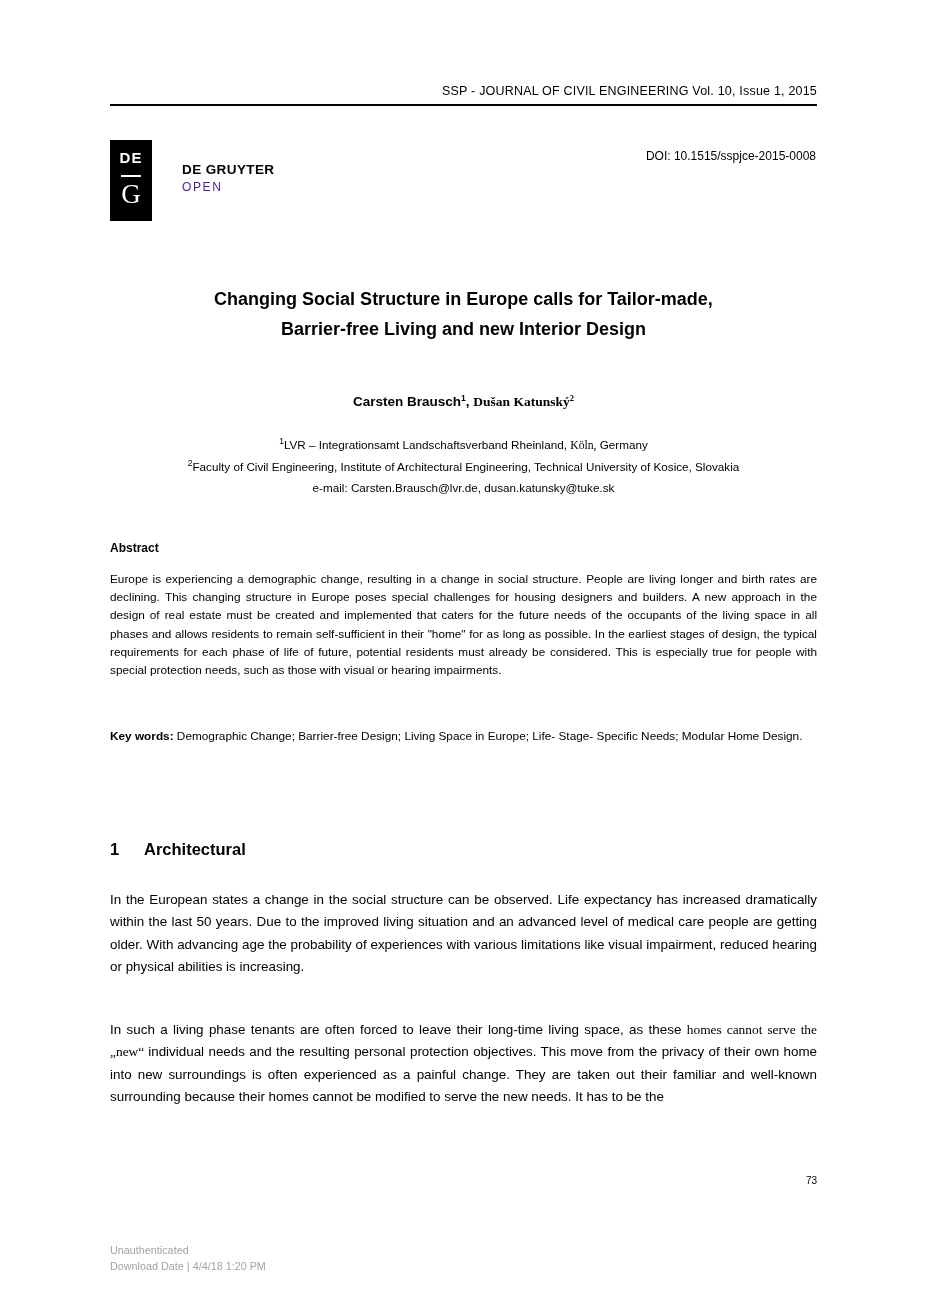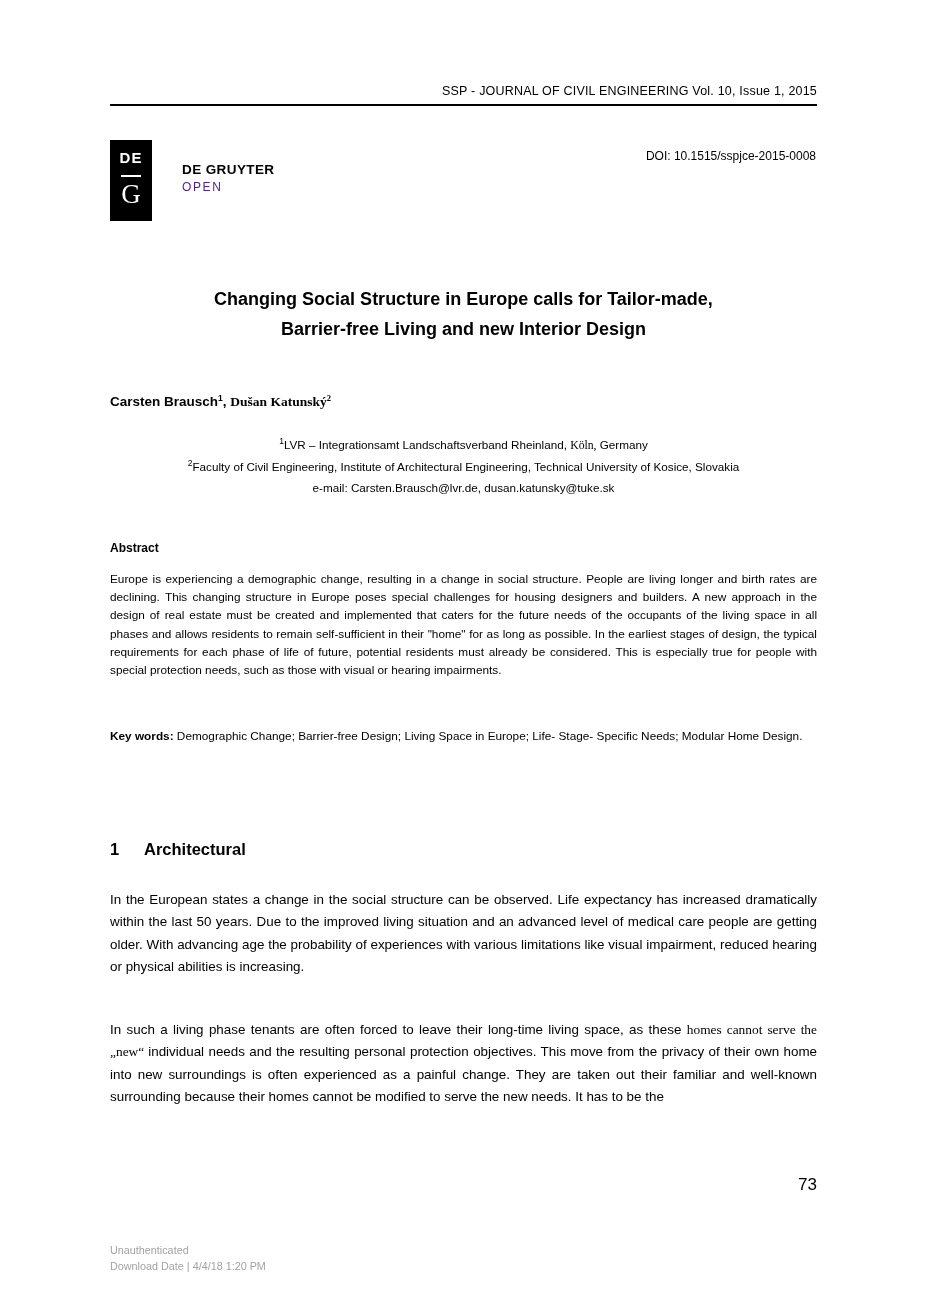--- a/index.html
+++ b/index.html
@@ -39,39 +39,39 @@
   .doi { position:absolute; right:1px; top:9px; font-size:12px; }
 
   .paper-title {
     top:284px;
     text-align:center;
     font-weight:bold;
     font-size:18px;
     line-height:30px;
   }
 
-  .authors { top:394px; font-size:13.5px; font-weight:bold; }
+  .authors { top:394px; text-align:center; font-size:13.5px; font-weight:bold; }
   sup { font-size:8.5px; vertical-align:super; line-height:0; }
   .serif { font-family:"Liberation Serif", serif; }
 
   .affils { top:434px; text-align:center; font-size:11.7px; line-height:21px; }
 
   .abstract-heading { top:541px; font-weight:bold; font-size:12px; }
   .abstract-text { top:570px; font-size:11.8px; line-height:18.2px; text-align:justify; }
   .keywords { top:727px; font-size:11.8px; line-height:18.2px; text-align:justify; }
   .bold { font-weight:bold; }
 
   .section-heading { top:840px; font-weight:bold; font-size:16.5px; }
   .section-number { display:inline-block; min-width:34px; }
 
   .body-para { font-size:13.4px; line-height:22.4px; text-align:justify; }
   .para1 { top:889px; }
   .para2 { top:1019px; }
 
-  .page-number { top:1175px; text-align:right; font-size:17px; }
+  .page-number { top:1175px; text-align:right; font-size:10px; }
 
   .stamp {
     top:1242px;
     text-align:left;
     color:#a3a3a3;
     font-size:10.8px;
     line-height:16px;
   }
 </style>
 </head>

